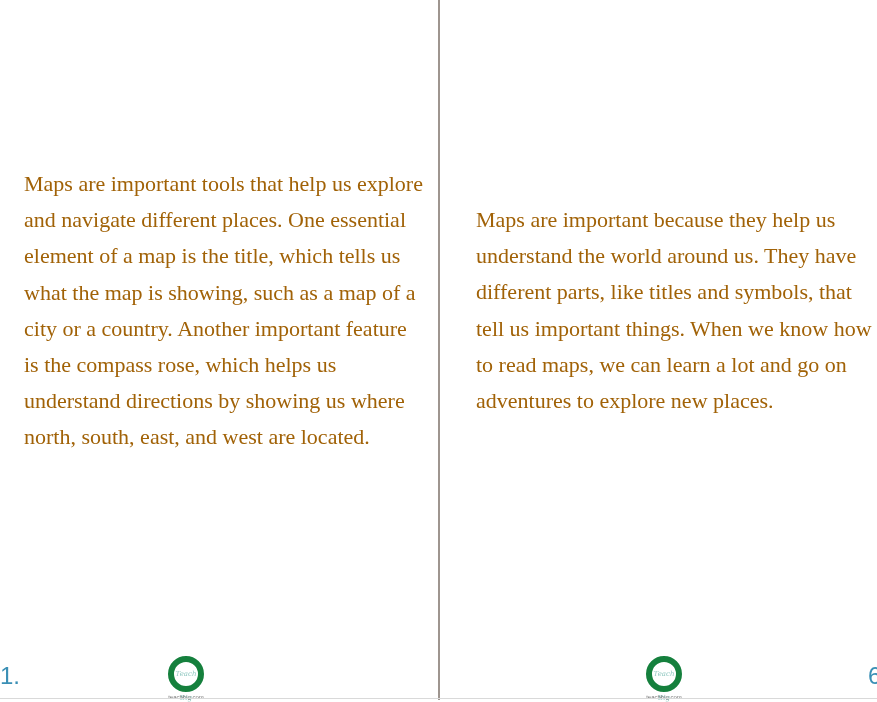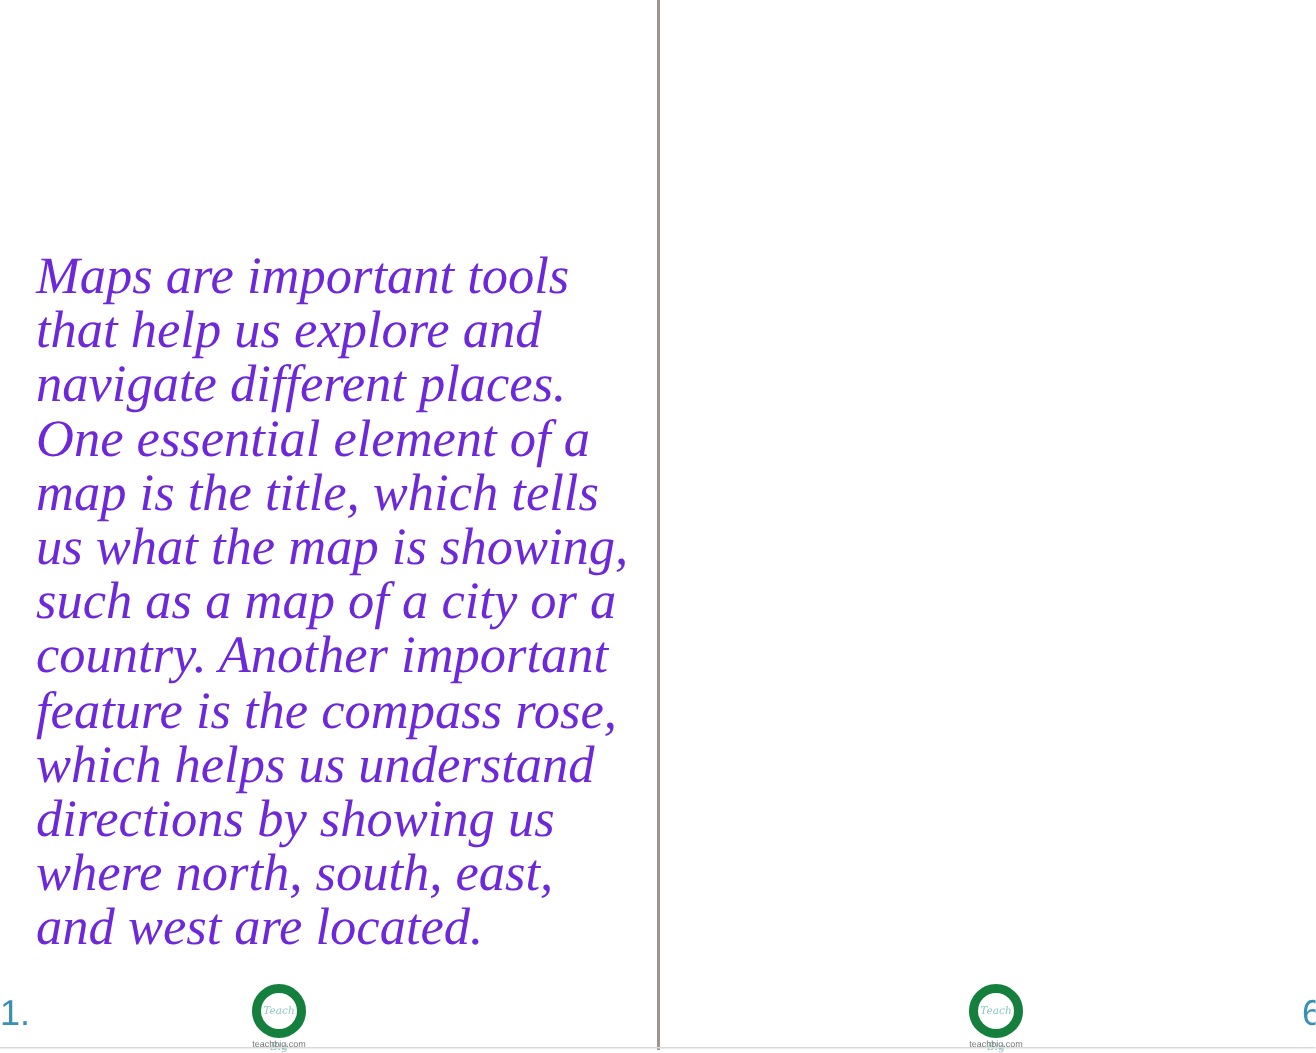--- a/index.html
+++ b/index.html
@@ -3,22 +3,22 @@
 <meta charset="utf-8">
 <style>
   html, body { margin:0; padding:0; }
   body { width:877px; height:702px; background:#ffffff; position:relative; overflow:hidden;
          font-family:"DejaVu Serif","Liberation Serif",serif; }
   .page { position:absolute; top:0; height:698px; background:#fff; }
   .page.left { left:0; width:438px; }
   .page.right { left:440px; width:437px; }
   .divider { position:absolute; left:438px; top:0; width:2px; height:700px; background:#9e958f; }
   .bottom-line { position:absolute; left:0; top:698px; width:877px; height:1px; background:#d9d9d9; }
-  .text { position:absolute; font-family:"Liberation Serif","DejaVu Serif",serif; font-size:35px;
-          line-height:36.2px; color:#6d28d9; margin:0;font-style:italic; }
+  .text { position:absolute; font-family:"Liberation Serif","DejaVu Serif",serif; font-size:22px;
+          line-height:36.2px; color:#a16207; margin:0; }
   .left .text { left:24px; top:166px; width:400px; }
   .right .text { left:36px; top:202px; width:400px; }
   .logo { position:absolute; top:656px; width:60px; text-align:center; }
   .logo .circle { width:24px; height:24px; border:6px solid #15803d; border-radius:50%;
                   margin:0 auto; font-size:7px; line-height:24px; color:#8fc7c0; font-style:italic; }
   .logo .site { font-family:"Liberation Sans",sans-serif; font-size:6px; color:#777; margin-top:2px; }
   .left .logo { left:156px; }
   .right .logo { left:194px; }
   .page-num { position:absolute; top:662px; font-family:"Liberation Sans",sans-serif; font-size:24px; color:#3a8fb5; }
   .left .page-num { left:0; }
@@ -32,20 +32,21 @@
   <div class="logo">
     <div class="circle">Teach Big</div>
     <div class="site">teachbig.com</div>
   </div>
   <div class="page-num">1.</div>
 </div>
 
 <div class="divider"></div>
 
 <div class="page right">
+  <p class="text">Maps are important because they help us understand the world around us. They have different parts, like titles and symbols, that tell us important things. When we know how to read maps, we can learn a lot and go on adventures to explore new places.</p>
   <div class="logo">
     <div class="circle">Teach Big</div>
     <div class="site">teachbig.com</div>
   </div>
   <div class="page-num">6</div>
 </div>
 
 <div class="bottom-line"></div>
 
 </body></html>

